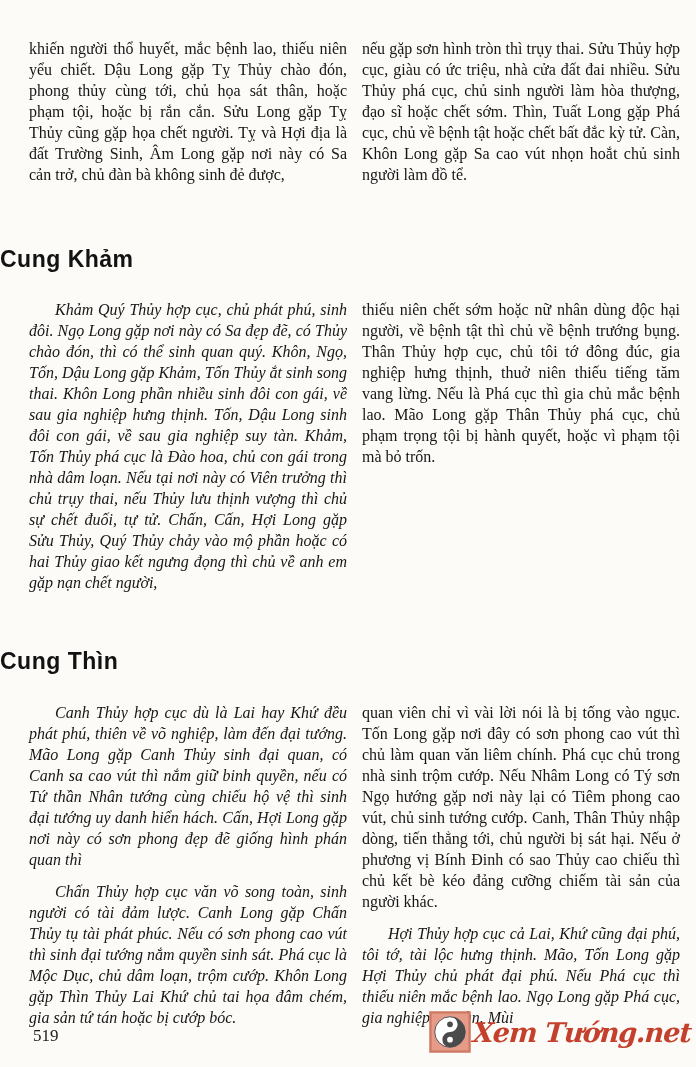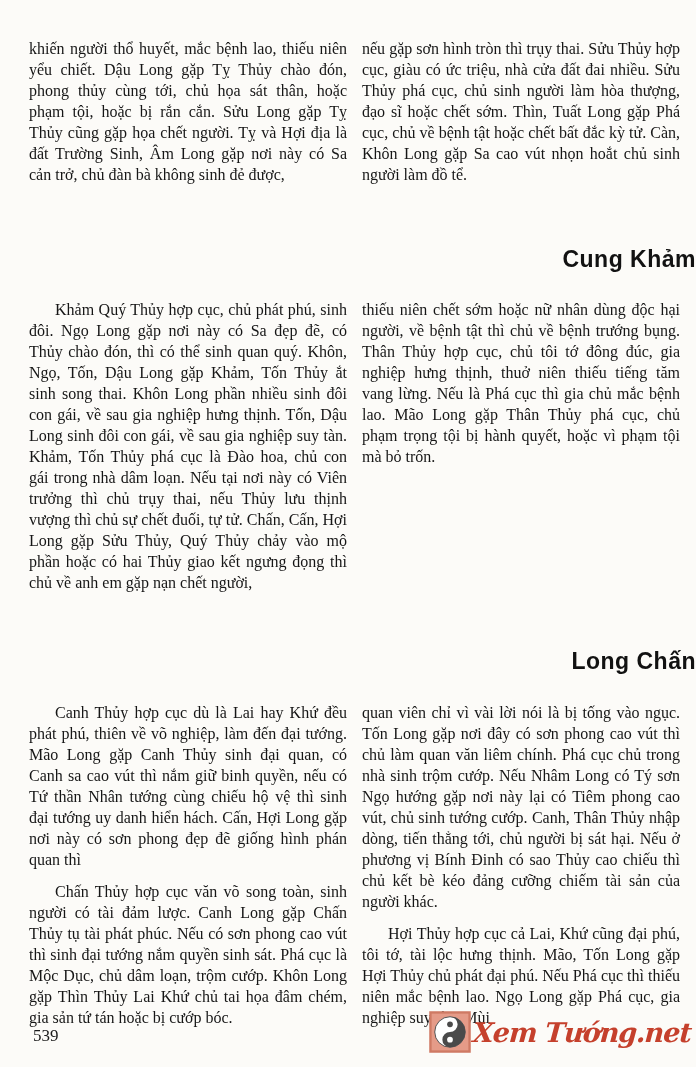--- a/index.html
+++ b/index.html
@@ -8,29 +8,29 @@
     background:#fcfbf8;
     font-family:"Liberation Serif","DejaVu Serif",serif;
     color:#161616;
     overflow:hidden;
     margin:0 auto;
   }
   .two-col { position:absolute; left:29px; width:652px; display:flex; gap:15px; }
   .col { width:318px; text-align:justify; font-size:16px; line-height:21px; }
   .col p { margin:0; }
   .col p + p { margin-top:11px; }
-  p.indent { text-indent:26px; }
+  p.indent { text-indent:26px;font-style:italic; }
 
   .sec-intro { top:38px; }
   .sec-kham  { top:299px; }
   .sec-chan  { top:702px; }
 
   .heading {
     position:absolute; left:0; width:100%; margin:0;
-    text-align:right;
+    text-align:left;
     font-family:"Liberation Sans","DejaVu Sans",sans-serif;
     font-size:23px; font-weight:bold; letter-spacing:0.5px;
     color:#121212;
   }
   .h-kham { top:246px; }
   .h-chan { top:648px; }
 
   .page-number {
     position:absolute; left:33px; top:1026px;
     font-size:17px; color:#1a1a1a;
@@ -67,34 +67,34 @@
 
   <section class="two-col sec-kham">
     <div class="col">
       <p class="indent">Khảm Quý Thủy hợp cục, chủ phát phú, sinh đôi. Ngọ Long gặp nơi này có Sa đẹp đẽ, có Thủy chào đón, thì có thể sinh quan quý. Khôn, Ngọ, Tốn, Dậu Long gặp Khảm, Tốn Thủy ắt sinh song thai. Khôn Long phần nhiều sinh đôi con gái, về sau gia nghiệp hưng thịnh. Tốn, Dậu Long sinh đôi con gái, về sau gia nghiệp suy tàn. Khảm, Tốn Thủy phá cục là Đào hoa, chủ con gái trong nhà dâm loạn. Nếu tại nơi này có Viên trưởng thì chủ trụy thai, nếu Thủy lưu thịnh vượng thì chủ sự chết đuối, tự tử. Chấn, Cấn, Hợi Long gặp Sửu Thủy, Quý Thủy chảy vào mộ phần hoặc có hai Thủy giao kết ngưng đọng thì chủ về anh em gặp nạn chết người,</p>
     </div>
     <div class="col">
       <p>thiếu niên chết sớm hoặc nữ nhân dùng độc hại người, về bệnh tật thì chủ về bệnh trướng bụng. Thân Thủy hợp cục, chủ tôi tớ đông đúc, gia nghiệp hưng thịnh, thuở niên thiếu tiếng tăm vang lừng. Nếu là Phá cục thì gia chủ mắc bệnh lao. Mão Long gặp Thân Thủy phá cục, chủ phạm trọng tội bị hành quyết, hoặc vì phạm tội mà bỏ trốn.</p>
     </div>
   </section>
 
-  <h1 class="heading h-chan">Long Chấn</h1>
+  <h1 class="heading h-chan">Cung Thìn</h1>
 
   <section class="two-col sec-chan">
     <div class="col">
       <p class="indent">Canh Thủy hợp cục dù là Lai hay Khứ đều phát phú, thiên về võ nghiệp, làm đến đại tướng. Mão Long gặp Canh Thủy sinh đại quan, có Canh sa cao vút thì nắm giữ binh quyền, nếu có Tứ thần Nhân tướng cùng chiếu hộ vệ thì sinh đại tướng uy danh hiển hách. Cấn, Hợi Long gặp nơi này có sơn phong đẹp đẽ giống hình phán quan thì</p>
       <p class="indent">Chấn Thủy hợp cục văn võ song toàn, sinh người có tài đảm lược. Canh Long gặp Chấn Thủy tụ tài phát phúc. Nếu có sơn phong cao vút thì sinh đại tướng nắm quyền sinh sát. Phá cục là Mộc Dục, chủ dâm loạn, trộm cướp. Khôn Long gặp Thìn Thủy Lai Khứ chủ tai họa đâm chém, gia sản tứ tán hoặc bị cướp bóc.</p>
     </div>
     <div class="col">
       <p>quan viên chỉ vì vài lời nói là bị tống vào ngục. Tốn Long gặp nơi đây có sơn phong cao vút thì chủ làm quan văn liêm chính. Phá cục chủ trong nhà sinh trộm cướp. Nếu Nhâm Long có Tý sơn Ngọ hướng gặp nơi này lại có Tiêm phong cao vút, chủ sinh tướng cướp. Canh, Thân Thủy nhập dòng, tiến thẳng tới, chủ người bị sát hại. Nếu ở phương vị Bính Đinh có sao Thủy cao chiếu thì chủ kết bè kéo đảng cưỡng chiếm tài sản của người khác.</p>
       <p class="indent">Hợi Thủy hợp cục cả Lai, Khứ cũng đại phú, tôi tớ, tài lộc hưng thịnh. Mão, Tốn Long gặp Hợi Thủy chủ phát đại phú. Nếu Phá cục thì thiếu niên mắc bệnh lao. Ngọ Long gặp Phá cục, gia nghiệp suy tàn. Mùi</p>
     </div>
   </section>
 
-  <div class="page-number">539</div>
+  <div class="page-number">519</div>
 
   <div class="watermark">
     <span>
       <svg class="yinyang-box" viewBox="0 0 44 44" aria-hidden="true">
         <rect x="1.5" y="1.5" width="41" height="41" fill="#e9a violet"></rect>
         <rect x="1.5" y="1.5" width="41" height="41" fill="#e59b88" stroke="#d3robust"></rect>
         <rect x="1.5" y="1.5" width="41" height="41" fill="#e59b88" stroke="#cf7a64" stroke-width="2.5"></rect>
         <circle cx="22" cy="22" r="16" fill="#ffffff" stroke="#4a4a4a" stroke-width="1"></circle>
         <path d="M22 6 A16 16 0 0 1 22 38 A8 8 0 0 1 22 22 A8 8 0 0 0 22 6 Z" fill="#4a4a4a"></path>
         <circle cx="22" cy="14" r="3" fill="#4a4a4a"></circle>

